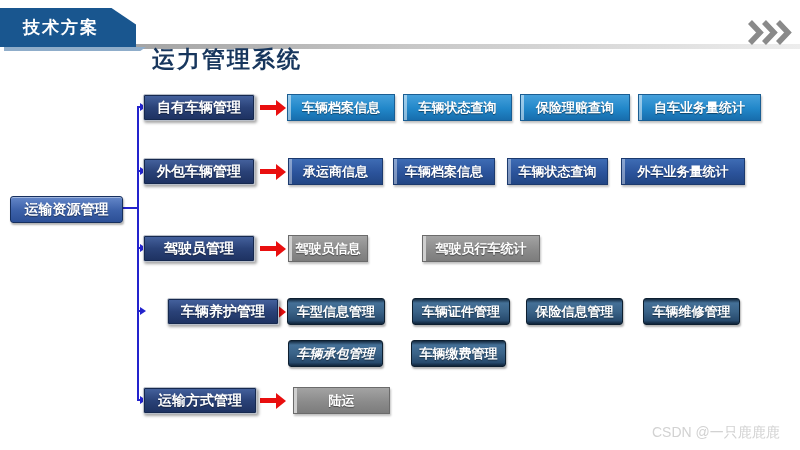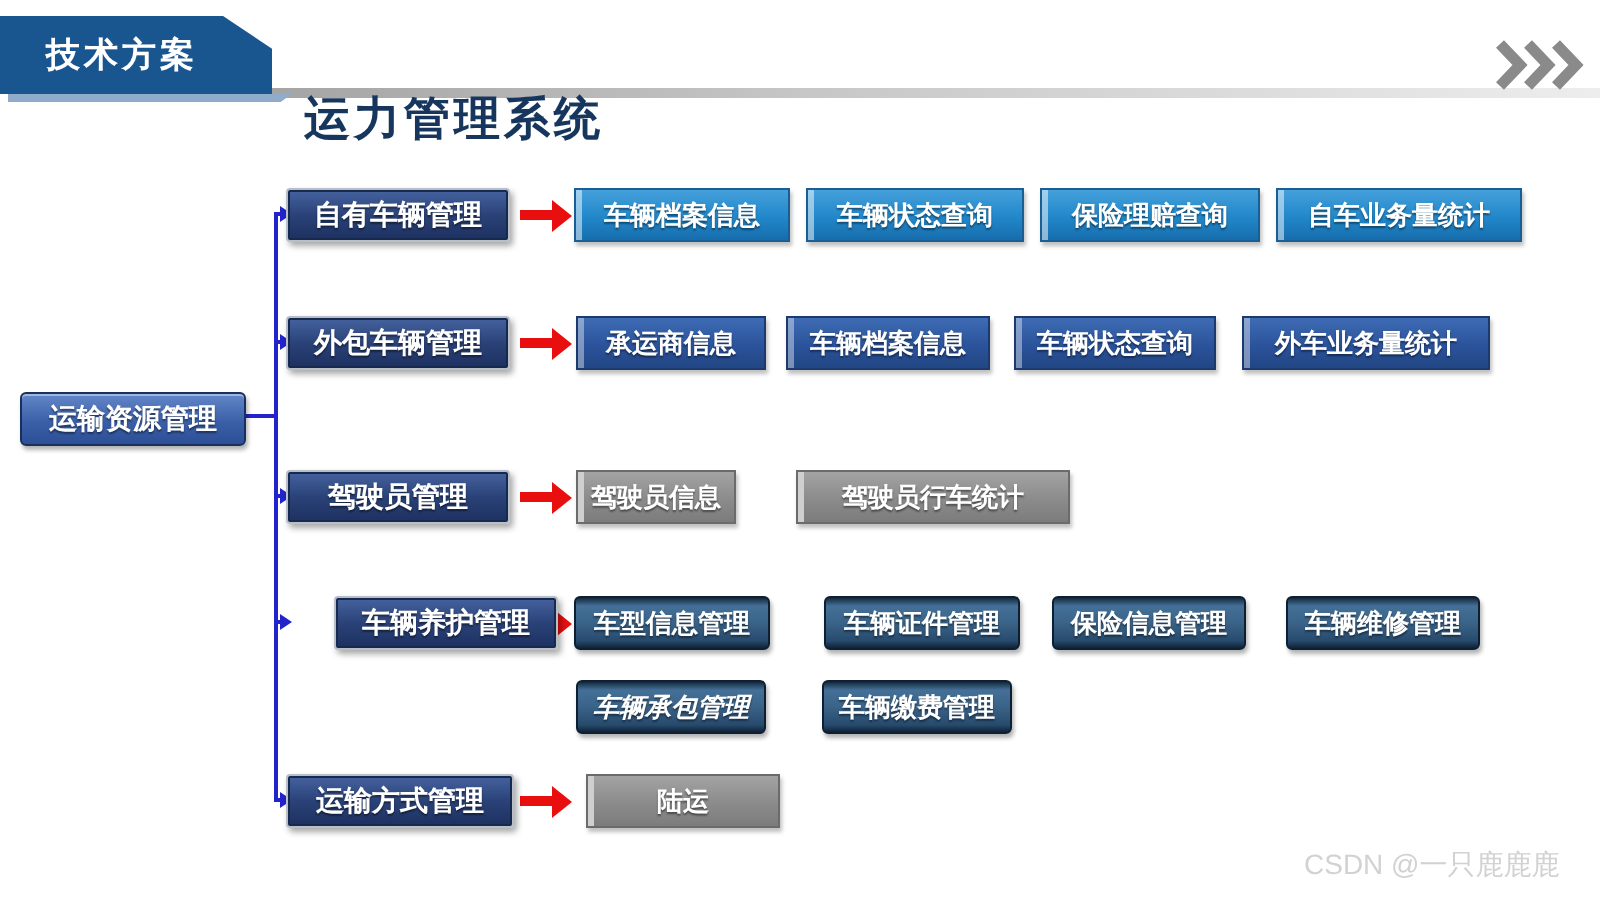--- a/index.html
+++ b/index.html
@@ -125,21 +125,21 @@
   <div class="box v-azure" style="left:638px;top:94px;width:123px;">自车业务量统计</div>
 
   <div class="box v-parent" style="left:143px;top:158px;width:112px;">外包车辆管理</div>
   <div class="box v-royal" style="left:288px;top:158px;width:95px;">承运商信息</div>
   <div class="box v-royal" style="left:393px;top:158px;width:102px;">车辆档案信息</div>
   <div class="box v-royal" style="left:507px;top:158px;width:101px;">车辆状态查询</div>
   <div class="box v-royal" style="left:621px;top:158px;width:124px;">外车业务量统计</div>
 
   <div class="box v-parent" style="left:143px;top:235px;width:112px;">驾驶员管理</div>
   <div class="box v-gray" style="left:288px;top:235px;width:80px;">驾驶员信息</div>
-  <div class="box v-gray" style="left:398px;top:235px;width:137px;">驾驶员行车统计</div>
+  <div class="box v-gray" style="left:422px;top:235px;width:118px;">驾驶员行车统计</div>
 
   <div class="box v-parent" style="left:143px;top:298px;width:112px;margin-left:24px;">车辆养护管理</div>
   <div class="box v-bevel" style="left:287px;top:298px;width:98px;">车型信息管理</div>
   <div class="box v-bevel" style="left:412px;top:298px;width:98px;">车辆证件管理</div>
   <div class="box v-bevel" style="left:526px;top:298px;width:97px;">保险信息管理</div>
   <div class="box v-bevel" style="left:643px;top:298px;width:97px;">车辆维修管理</div>
   <div class="box v-bevel" style="left:288px;top:340px;width:95px;font-style:italic;">车辆承包管理</div>
   <div class="box v-bevel" style="left:411px;top:340px;width:95px;">车辆缴费管理</div>
 
   <div class="box v-parent" style="left:143px;top:387px;width:114px;">运输方式管理</div>

